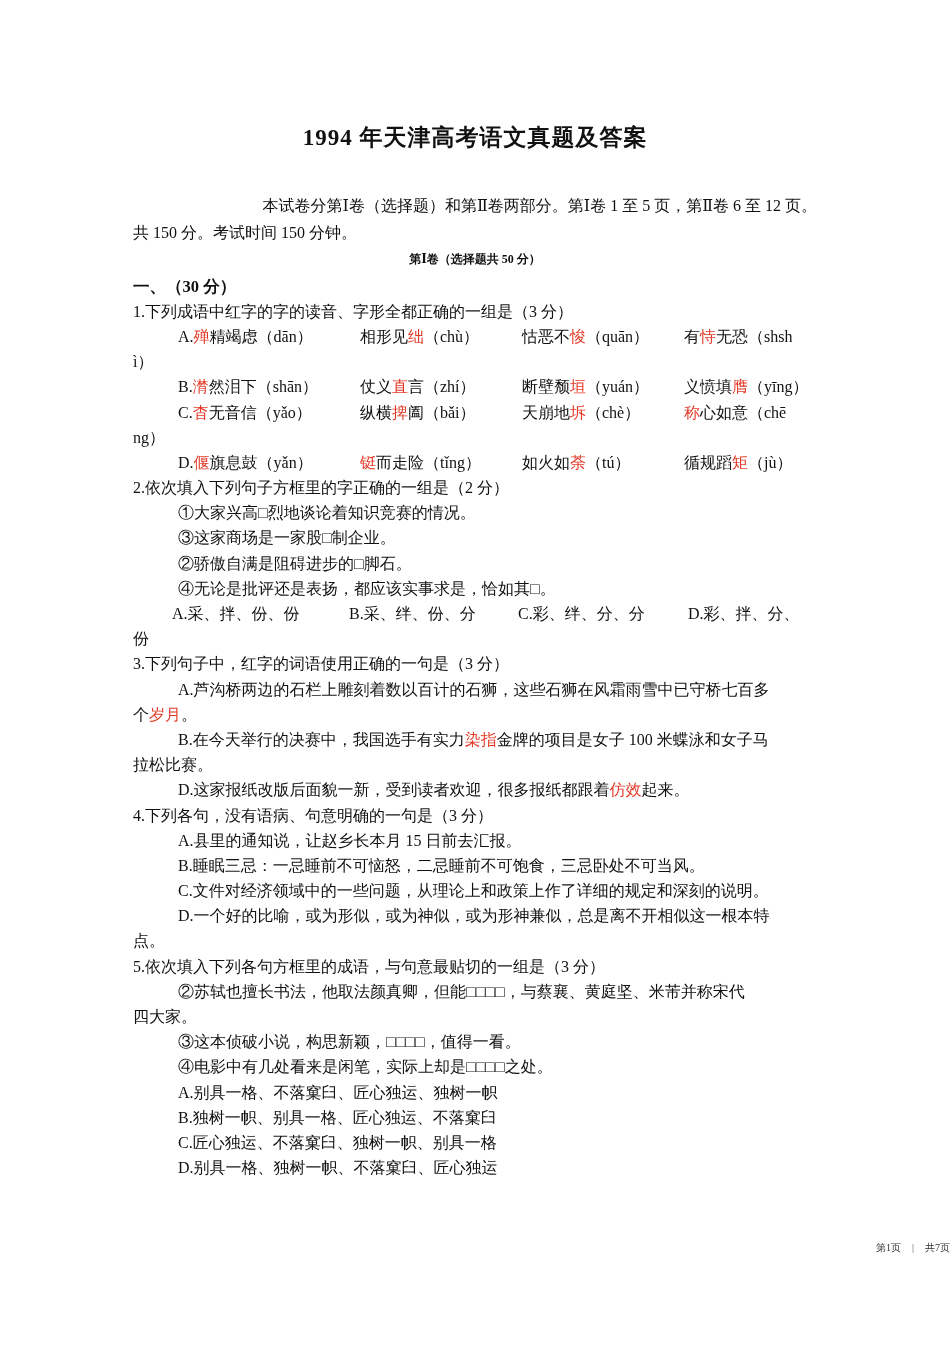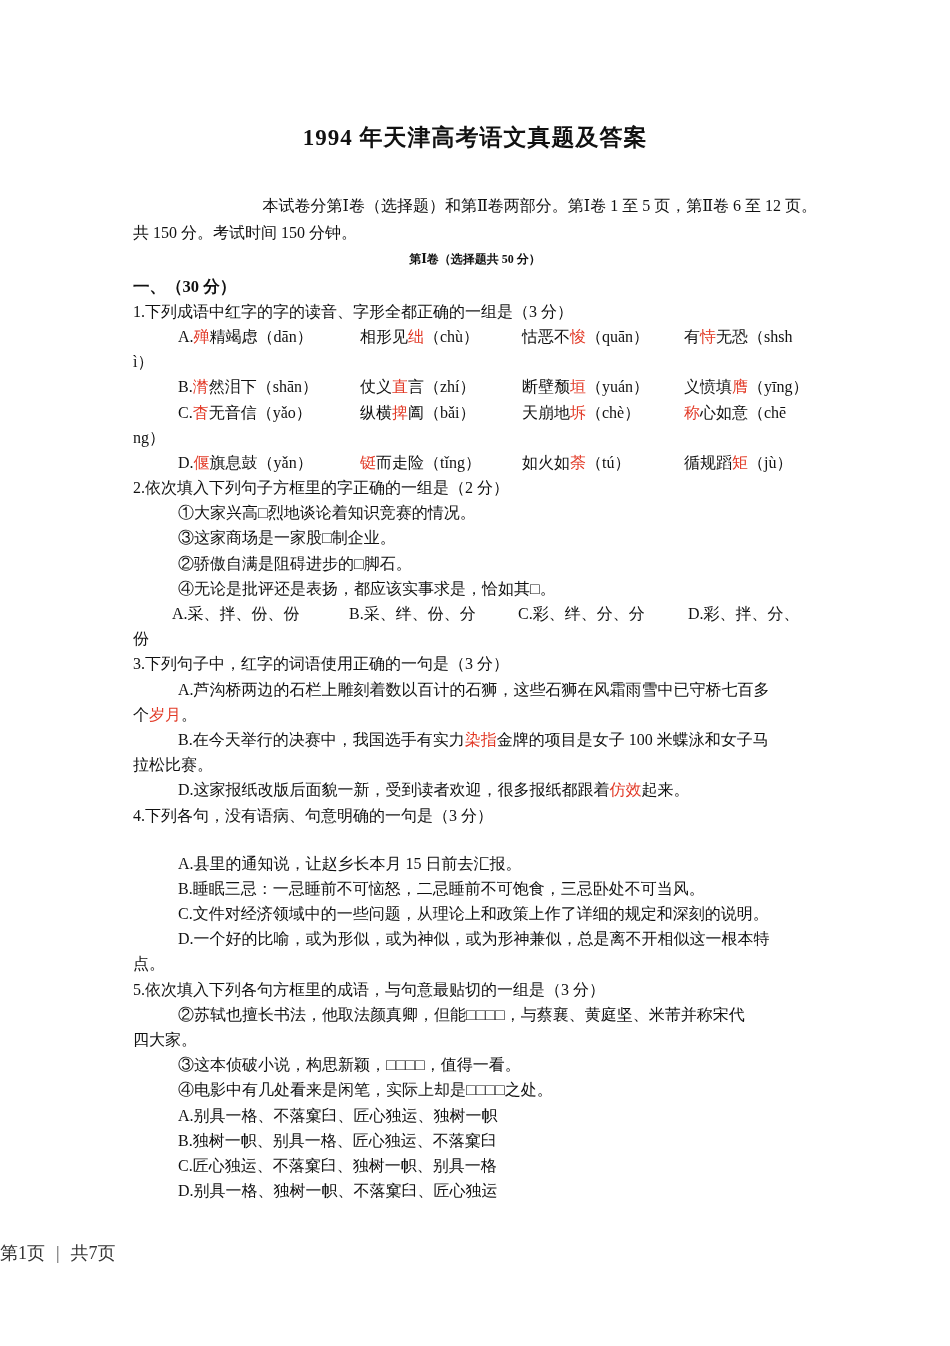--- a/index.html
+++ b/index.html
@@ -44,22 +44,22 @@
     font-size: 12px;
   }
   .line.bold { font-weight: bold; font-size: 16.5px; }
   .cell { position: absolute; top: 0; white-space: pre; }
   .red { color: var(--red, #e23a27); }
   .footer {
     position: absolute;
     top: 1241px;
     left: 0;
     width: 100%;
-    text-align: left;
-    font-size: 18px;
+    text-align: right;
+    font-size: 10px;
     color: var(--footer, #333333);
     font-family: "Liberation Serif", "DejaVu Serif", serif;
   }
   .footer .sep { margin: 0 11px; color: #555555; }
 </style>
 </head>
 <body>
 
 <div class="page">
   <h1 class="doc-title">1994 年天津高考语文真题及答案</h1>
@@ -83,21 +83,21 @@
       <div class="line" style="padding-left: 45px;"><span>④无论是批评还是表扬，都应该实事求是，恰如其□。</span></div>
       <div class="line"><span class="cell" style="left: 39px;"><span>A.采、拌、份、份</span></span><span class="cell" style="left: 216px;"><span>B.采、绊、份、分</span></span><span class="cell" style="left: 385px;"><span>C.彩、绊、分、分</span></span><span class="cell" style="left: 555px;"><span>D.彩、拌、分、</span></span></div>
       <div class="line"><span>份</span></div>
       <div class="line"><span>3.下列句子中，红字的词语使用正确的一句是（3 分）</span></div>
       <div class="line" style="padding-left: 45px;"><span>A.芦沟桥两边的石栏上雕刻着数以百计的石狮，这些石狮在风霜雨雪中已守桥七百多</span></div>
       <div class="line"><span>个</span><span class="red">岁月</span><span>。</span></div>
       <div class="line" style="padding-left: 45px;"><span>B.在今天举行的决赛中，我国选手有实力</span><span class="red">染指</span><span>金牌的项目是女子 100 米蝶泳和女子马</span></div>
       <div class="line"><span>拉松比赛。</span></div>
       <div class="line" style="padding-left: 45px;"><span>D.这家报纸改版后面貌一新，受到读者欢迎，很多报纸都跟着</span><span class="red">仿效</span><span>起来。</span></div>
       <div class="line"><span>4.下列各句，没有语病、句意明确的一句是（3 分）</span></div>
-      <div class="line" style="padding-left: 45px; margin-top: 23px;"><span>A.县里的通知说，让赵乡长本月 15 日前去汇报。</span></div>
+      <div class="line" style="padding-left: 45px;"><span>A.县里的通知说，让赵乡长本月 15 日前去汇报。</span></div>
       <div class="line" style="padding-left: 45px;"><span>B.睡眠三忌：一忌睡前不可恼怒，二忌睡前不可饱食，三忌卧处不可当风。</span></div>
       <div class="line" style="padding-left: 45px;"><span>C.文件对经济领域中的一些问题，从理论上和政策上作了详细的规定和深刻的说明。</span></div>
       <div class="line" style="padding-left: 45px;"><span>D.一个好的比喻，或为形似，或为神似，或为形神兼似，总是离不开相似这一根本特</span></div>
       <div class="line"><span>点。</span></div>
       <div class="line"><span>5.依次填入下列各句方框里的成语，与句意最贴切的一组是（3 分）</span></div>
       <div class="line" style="padding-left: 45px;"><span>②苏轼也擅长书法，他取法颜真卿，但能□□□□，与蔡襄、黄庭坚、米芾并称宋代</span></div>
       <div class="line"><span>四大家。</span></div>
       <div class="line" style="padding-left: 45px;"><span>③这本侦破小说，构思新颖，□□□□，值得一看。</span></div>
       <div class="line" style="padding-left: 45px;"><span>④电影中有几处看来是闲笔，实际上却是□□□□之处。</span></div>
       <div class="line" style="padding-left: 45px;"><span>A.别具一格、不落窠臼、匠心独运、独树一帜</span></div>

